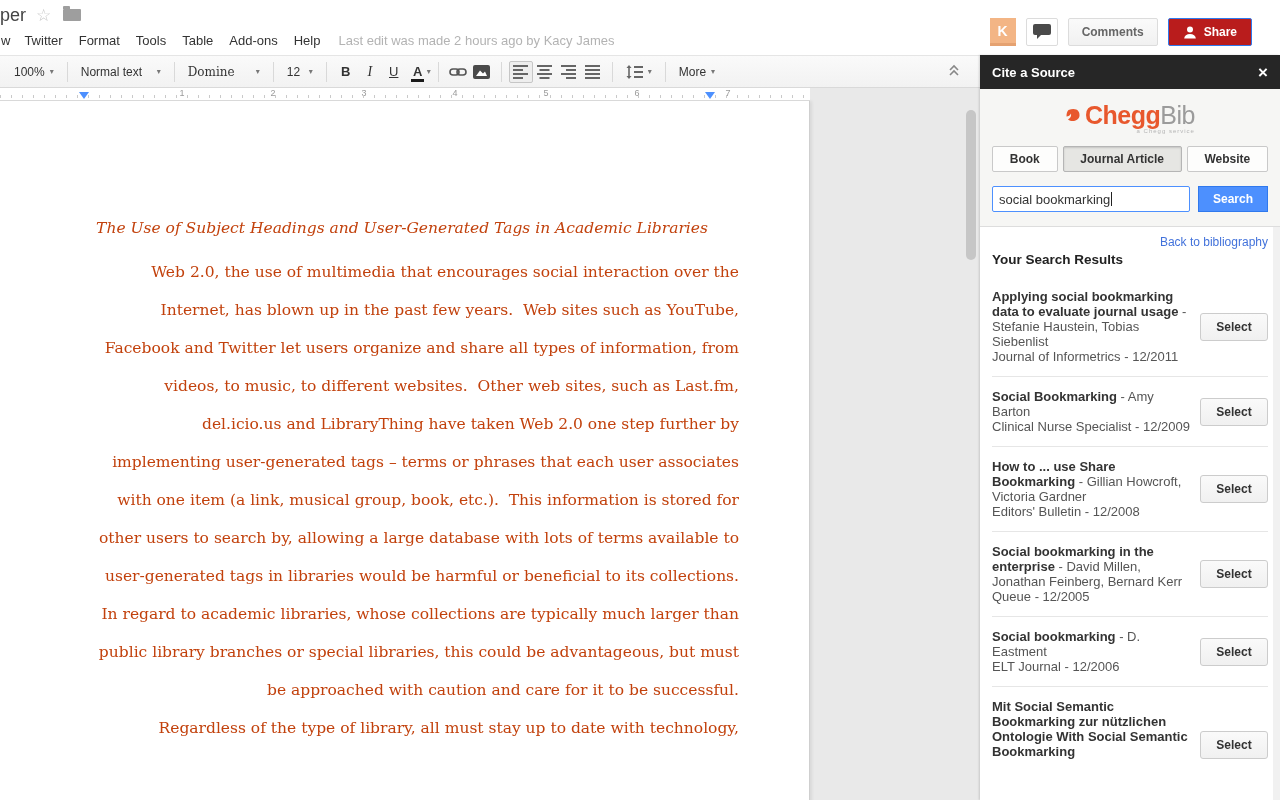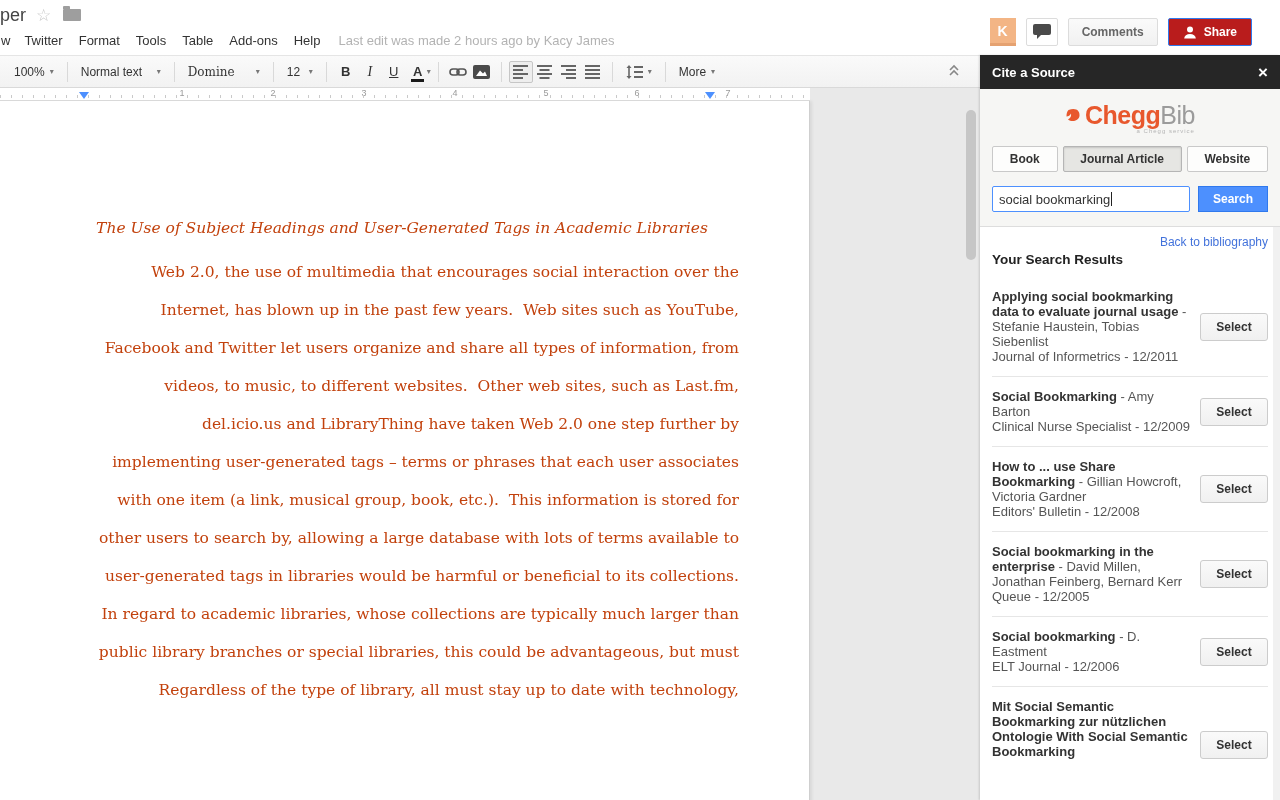--- a/index.html
+++ b/index.html
@@ -268,20 +268,21 @@
       <div class="doc-line">Internet, has blown up in the past few years.  Web sites such as YouTube,</div>
       <div class="doc-line">Facebook and Twitter let users organize and share all types of information, from</div>
       <div class="doc-line">videos, to music, to different websites.  Other web sites, such as Last.fm,</div>
       <div class="doc-line">del.icio.us and LibraryThing have taken Web 2.0 one step further by</div>
       <div class="doc-line">implementing user-generated tags – terms or phrases that each user associates</div>
       <div class="doc-line">with one item (a link, musical group, book, etc.).  This information is stored for</div>
       <div class="doc-line">other users to search by, allowing a large database with lots of terms available to</div>
       <div class="doc-line">user-generated tags in libraries would be harmful or beneficial to its collections.</div>
       <div class="doc-line">In regard to academic libraries, whose collections are typically much larger than</div>
       <div class="doc-line">public library branches or special libraries, this could be advantageous, but must</div>
+      <div class="doc-line">be approached with caution and care for it to be successful.</div>
       <div class="doc-line indent">Regardless of the type of library, all must stay up to date with technology,</div>
     </div>
   </div>
   <div class="doc-scrollbar"></div>
 </div>
 
 <div class="sidebar">
   <div class="sb-header">
     <span>Cite a Source</span>
     <span class="sb-close">×</span>

